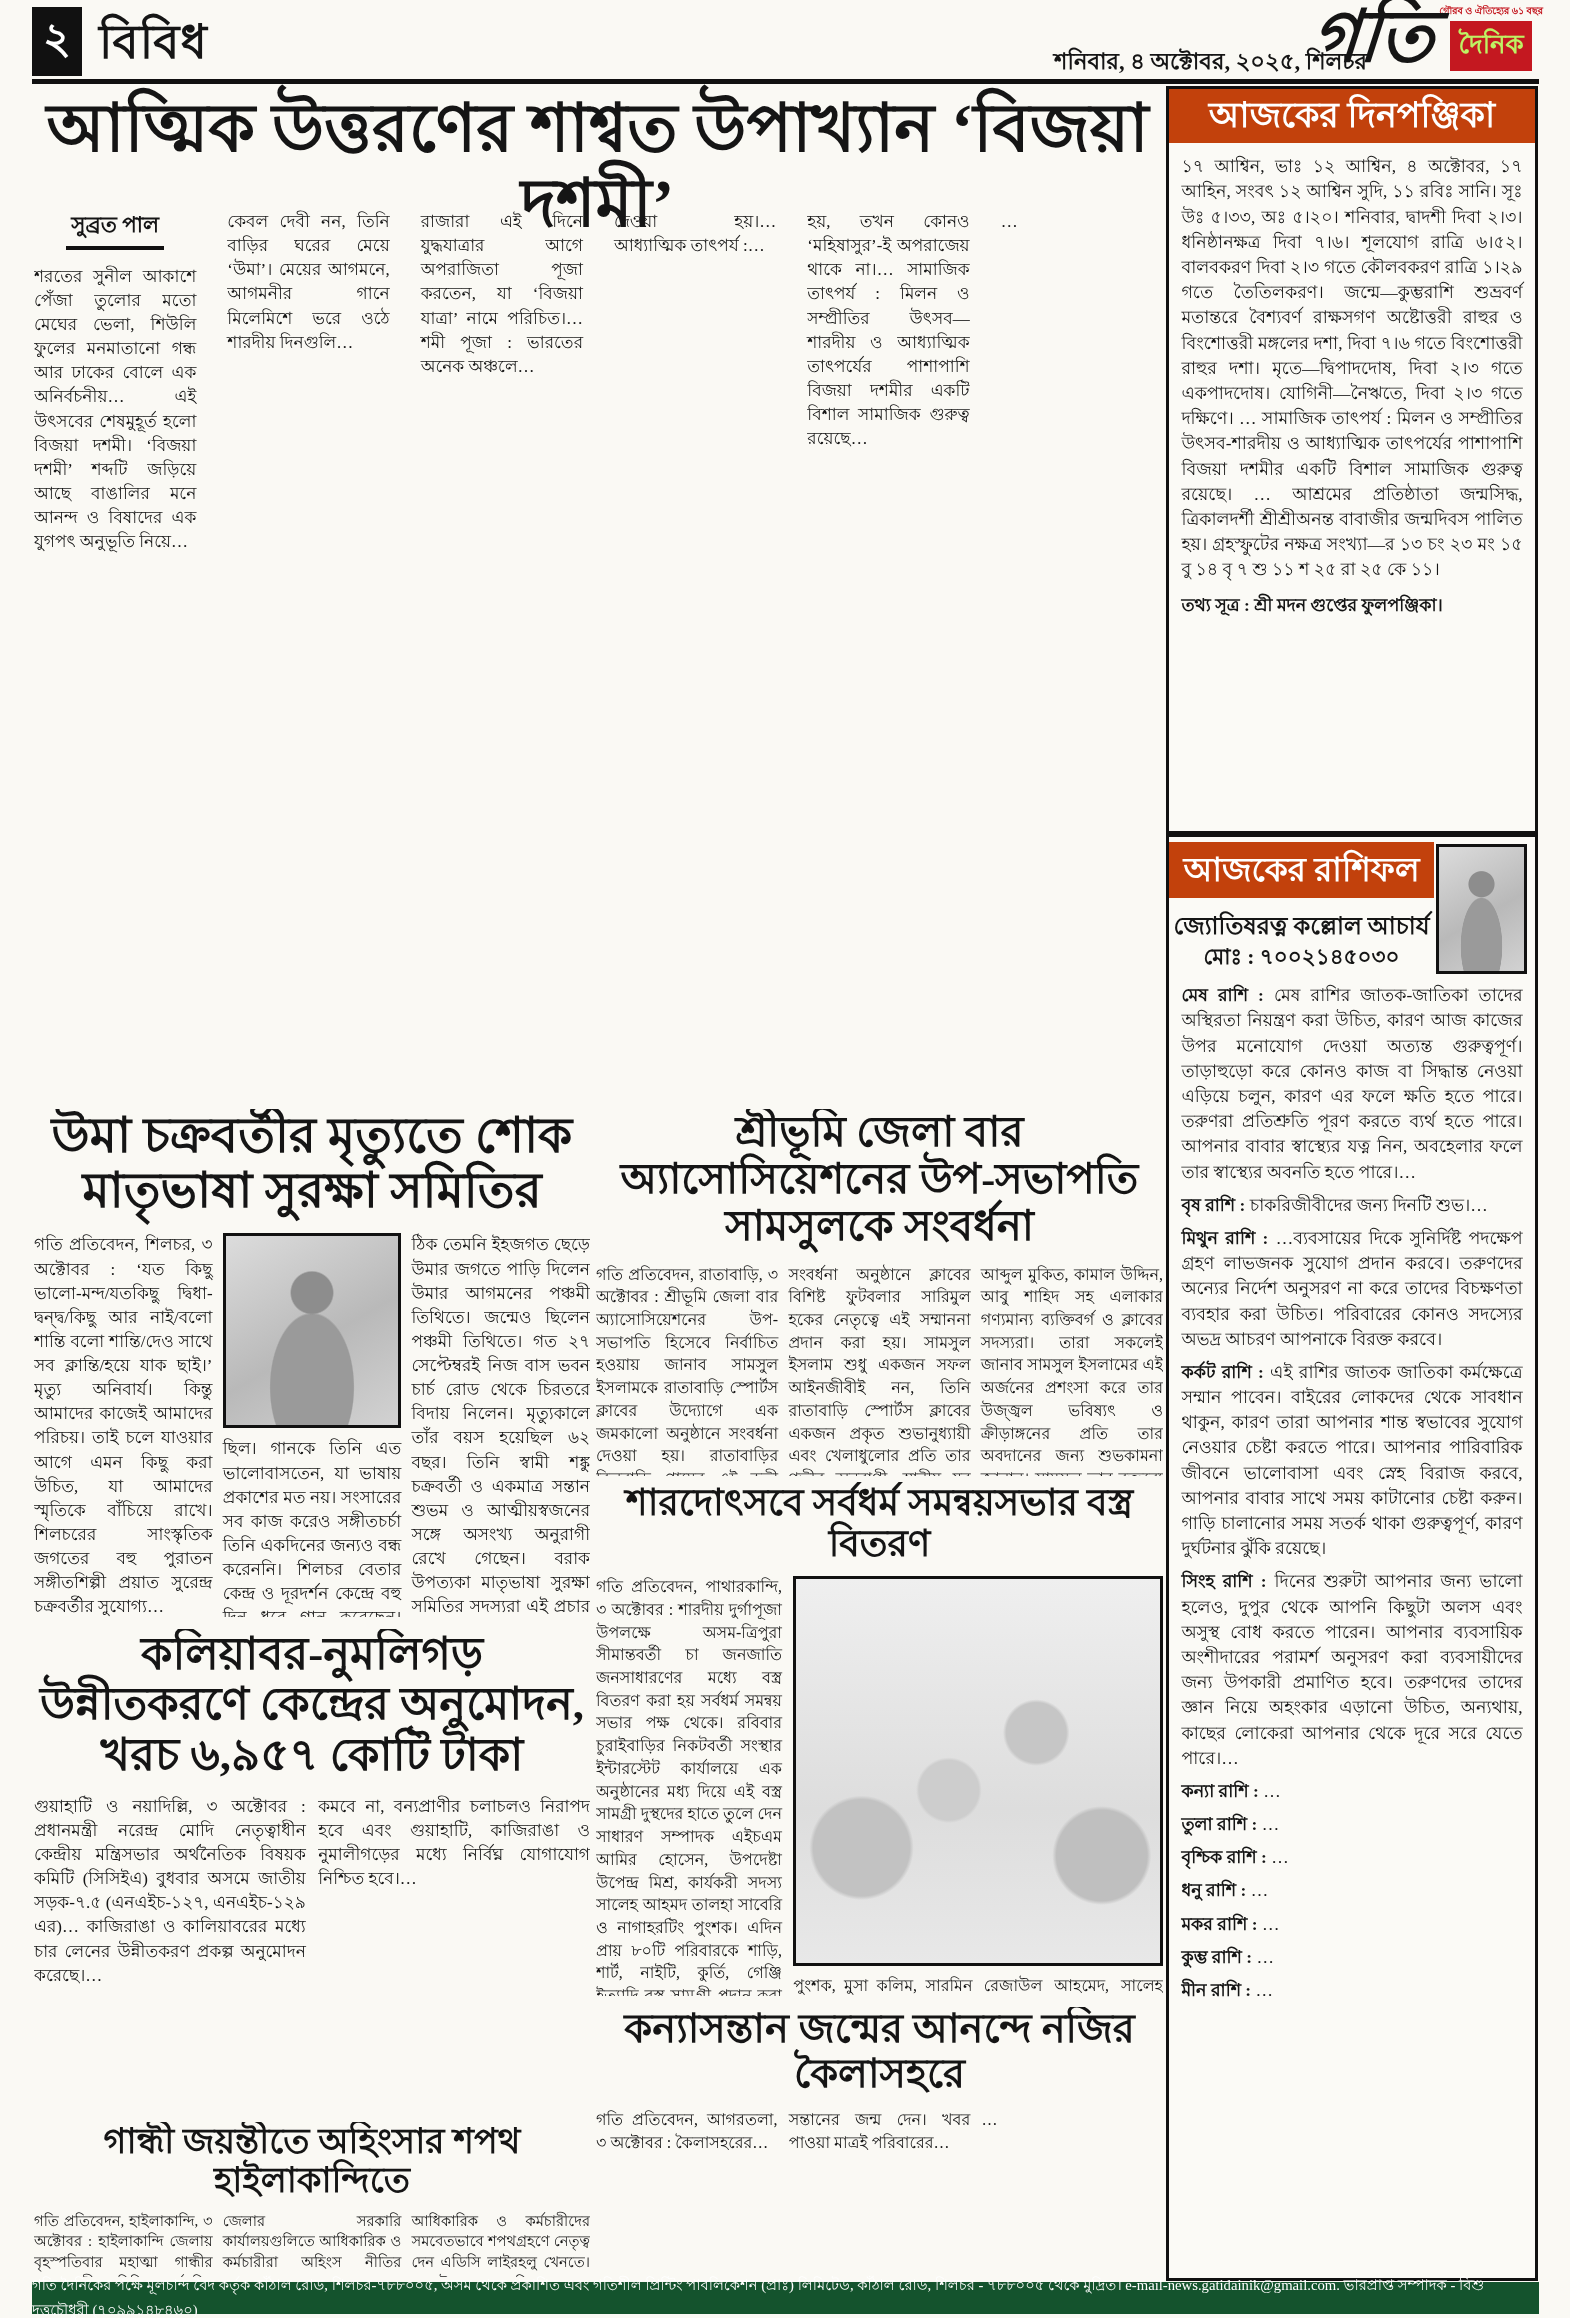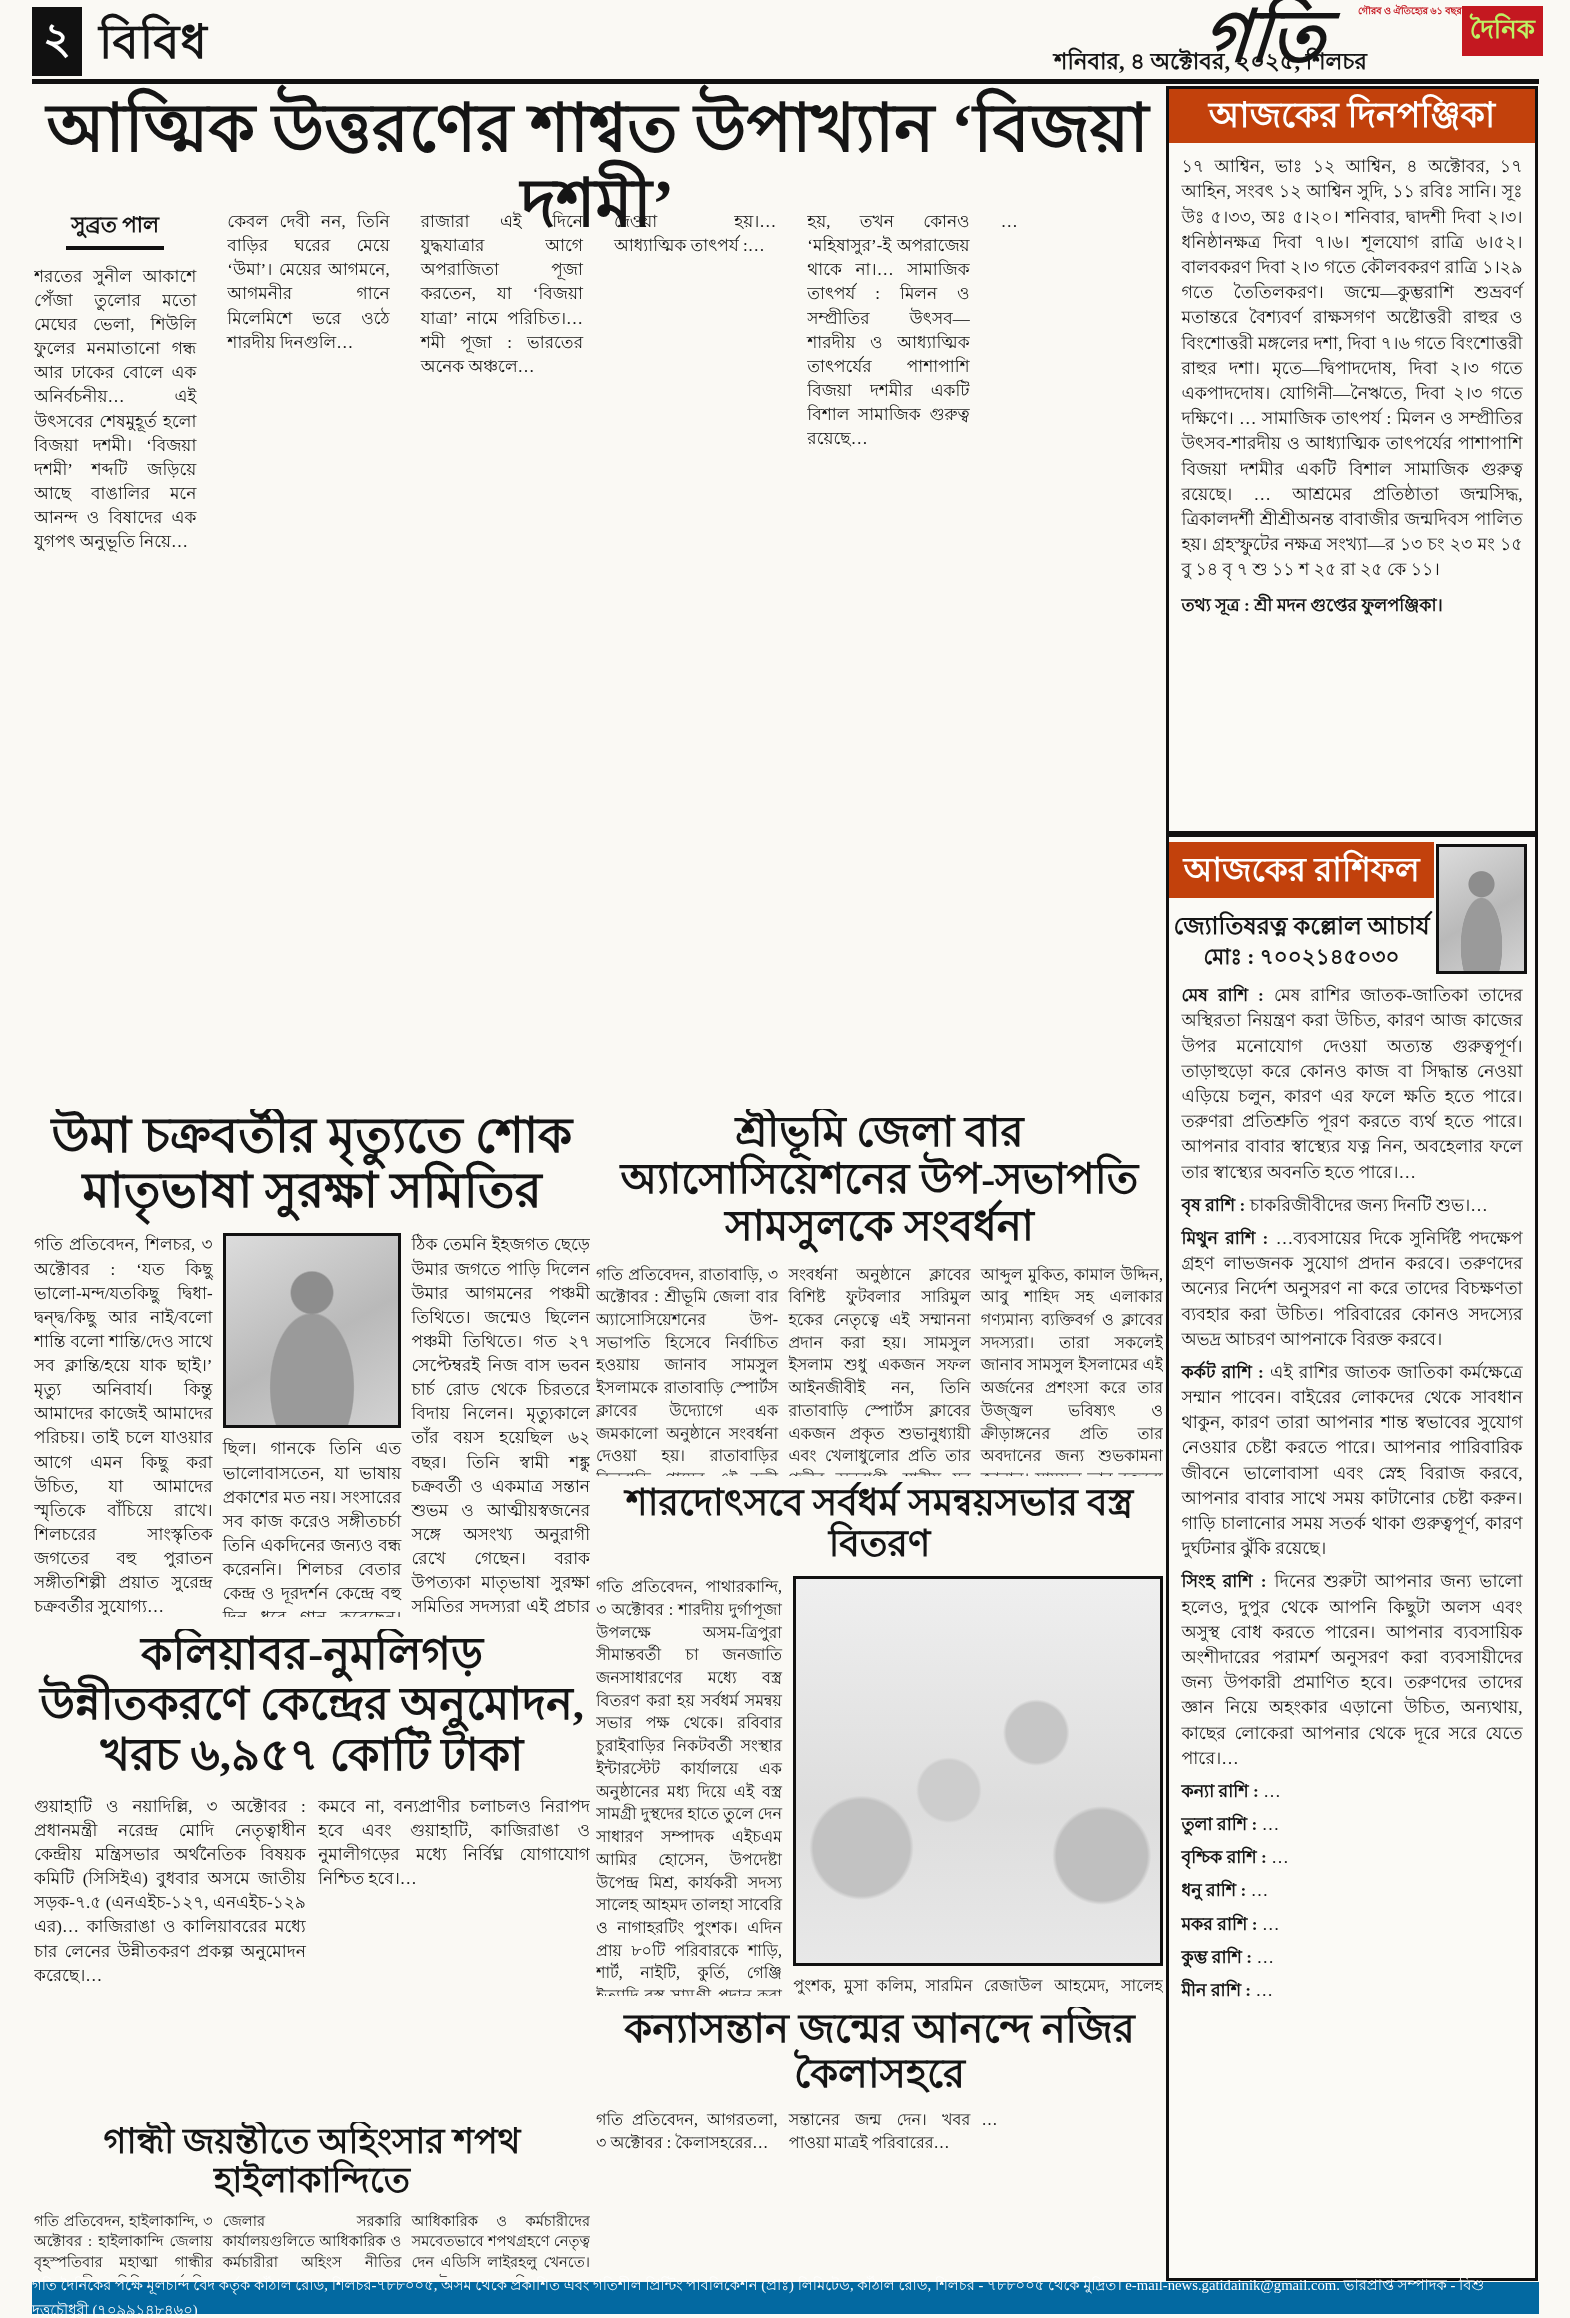--- a/index.html
+++ b/index.html
@@ -6,21 +6,21 @@
   #paper{position:relative;width:1571px;height:2319px;background:#faf9f4;color:#151515;
          font-family:"Liberation Serif","DejaVu Serif",serif;overflow:hidden;}
   .abs{position:absolute;}
   
   .pageno{left:32px;top:6.8px;width:50px;height:69px;background:#111;color:#fff;
           display:flex;align-items:center;justify-content:center;font-size:43px;font-weight:bold;}
   .section-label{left:99px;top:5.6px;font-size:47px;font-weight:bold;letter-spacing:1.1px;}
   .dateline{left:881px;top:44px;width:486px;text-align:right;font-size:22.6px;font-weight:bold;}
   .masthead{right:28px;top:1.1px;display:flex;align-items:flex-start;gap:5.6px;}
   .mast-name{font-size:72px;font-weight:900;font-style:italic;line-height:1;transform:skewX(-4deg);}
-  .mast-side{display:flex;flex-direction:row;align-items:flex-start;margin-top:3.4px;margin-left:28px;}
+  .mast-side{display:flex;flex-direction:column;align-items:center;margin-top:3.4px;}
   .mast-tag{font-size:9.6px;font-weight:bold;}
   .mast-daily{margin-top:1.1px;padding:3.4px 8px;font-size:26px;font-weight:bold;color:#bef264;}
   .rule-top{left:32px;top:79px;width:1507px;height:4.5px;background:#111;}
   
   .headline{font-weight:bold;text-align:center;line-height:1.12;}
   .cols{display:flex;gap:31px;align-items:flex-start;}
   .col{flex:1;font-size:17px;line-height:1.42;text-align:justify;}
   .byline-box{width:60%;margin:0 auto 14.7px auto;text-align:center;font-size:21.5px;font-weight:bold;
               border-bottom:4.5px solid #111;padding-bottom:5.6px;}
   .photo{border:3.4px solid #111;background:
@@ -39,21 +39,21 @@
   .rail-body{padding:11.3px 12.4px;font-size:17.5px;line-height:1.44;text-align:justify;}
   .almanac-src{margin-top:10.2px;font-weight:bold;}
   .astro-row{position:relative;height:135px;}
   .astro-title{position:absolute;left:0;top:4.5px;width:265px;height:56px;font-size:33px;line-height:56px;}
   .astro-portrait{position:absolute;right:8px;top:6.8px;width:85px;height:124px;}
   .astro-name{position:absolute;left:0;top:70px;width:265px;text-align:center;font-size:24px;font-weight:bold;}
   .astro-phone{position:absolute;left:0;top:103px;width:265px;text-align:center;font-size:21.5px;font-weight:bold;}
   .sign-entry{margin-bottom:8px;}
   .sign-entry b{font-size:17.5px;}
   
-  .footer-bar{left:32px;top:2282px;width:1507px;height:32px;background:#0369a1;color:#fff;
+  .footer-bar{left:32px;top:2282px;width:1507px;height:32px;background:#14532d;color:#fff;
               display:flex;align-items:center;justify-content:center;font-size:14.7px;}
 </style>
 </head>
 <body>
 
 <div id="paper">
 
   <div class="abs pageno">২</div>
   <div class="abs section-label">বিবিধ</div>
   <div class="abs dateline">শনিবার, ৪ অক্টোবর, ২০২৫, শিলচর</div>

